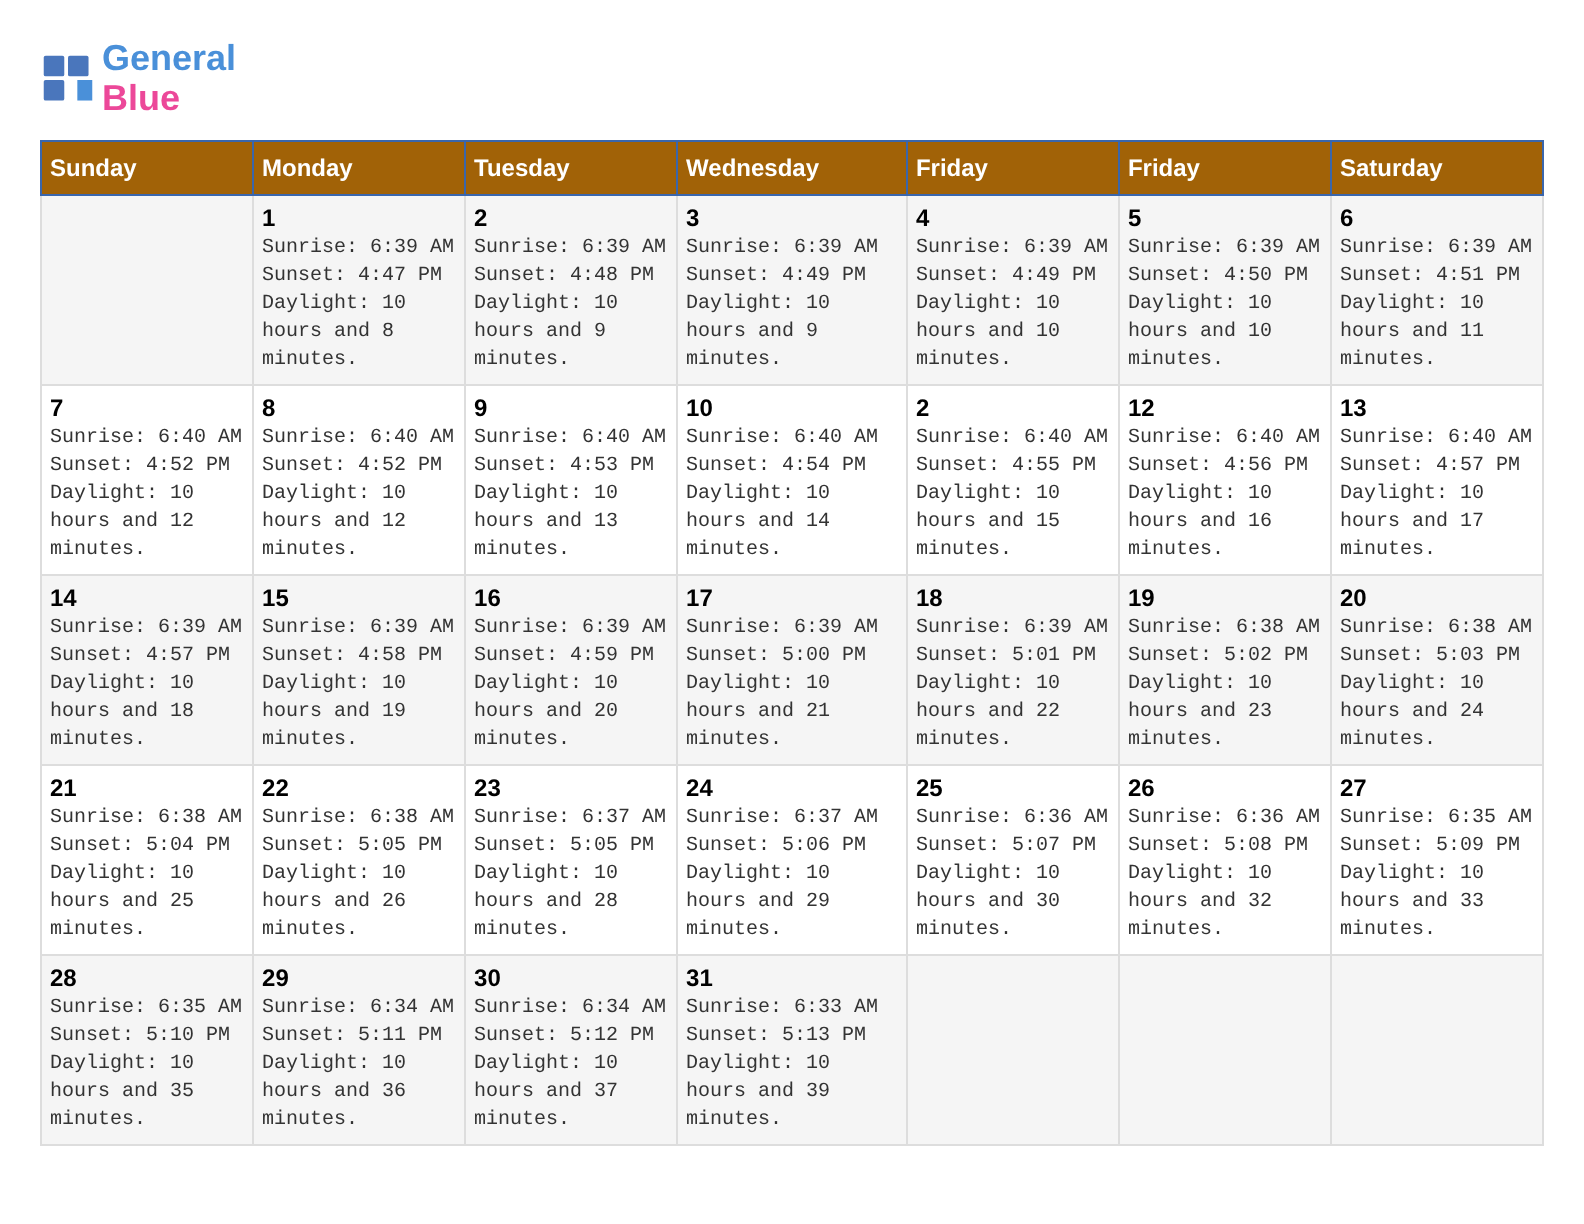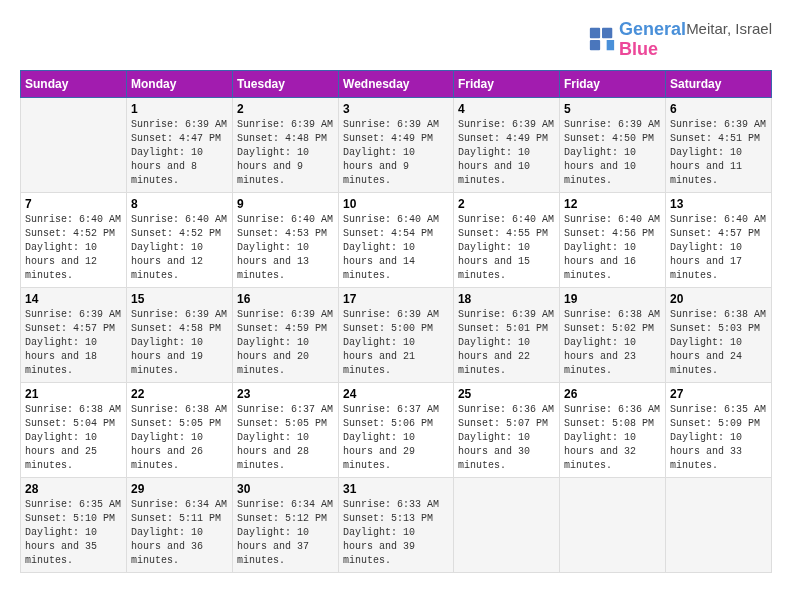--- a/index.html
+++ b/index.html
@@ -5,21 +5,21 @@
     * { box-sizing: border-box; margin: 0; padding: 0; }
     body {
       font-family: Arial, sans-serif;
       background: #fff;
       width: 792px;
       min-height: 612px;
       padding: 20px;
     }
     .header {
       display: flex;
-      justify-content: flex-end;
+      justify-content: space-between;
       align-items: flex-start;
       margin-bottom: 10px;
     }
     .logo {
       display: flex;
       align-items: center;
     }
     .logo-text {
       font-size: 18px;
       font-weight: bold;
@@ -45,21 +45,21 @@
     .location {
       font-size: 15px;
       color: #555;
     }
     table {
       width: 100%;
       border-collapse: collapse;
       font-size: 11px;
     }
     thead tr {
-      background-color: #a21caf;
+      background-color: #a16207;
       color: #fff;
     }
     thead th {
       padding: 6px 4px;
       text-align: left;
       font-weight: bold;
       font-size: 12px;
       border: 1px solid #3a66ac;
     }
     tbody tr {
@@ -102,21 +102,20 @@
       <polygon points="20,15 28,15 28,26 20,26" fill="#4a90d9"></polygon>
     </svg>
     <div>
       <div class="logo-text">
         <span>General</span><br>
         <span style="color:#ec4899">Blue</span>
       </div>
     </div>
   </div>
   <div class="title-section">
-    <div class="location">Meitar, Israel</div>
   </div>
 </div>
 
 <table>
   <thead>
     <tr>
     <th>Sunday</th>
         <th>Monday</th>
         <th>Tuesday</th>
         <th>Wednesday</th>

